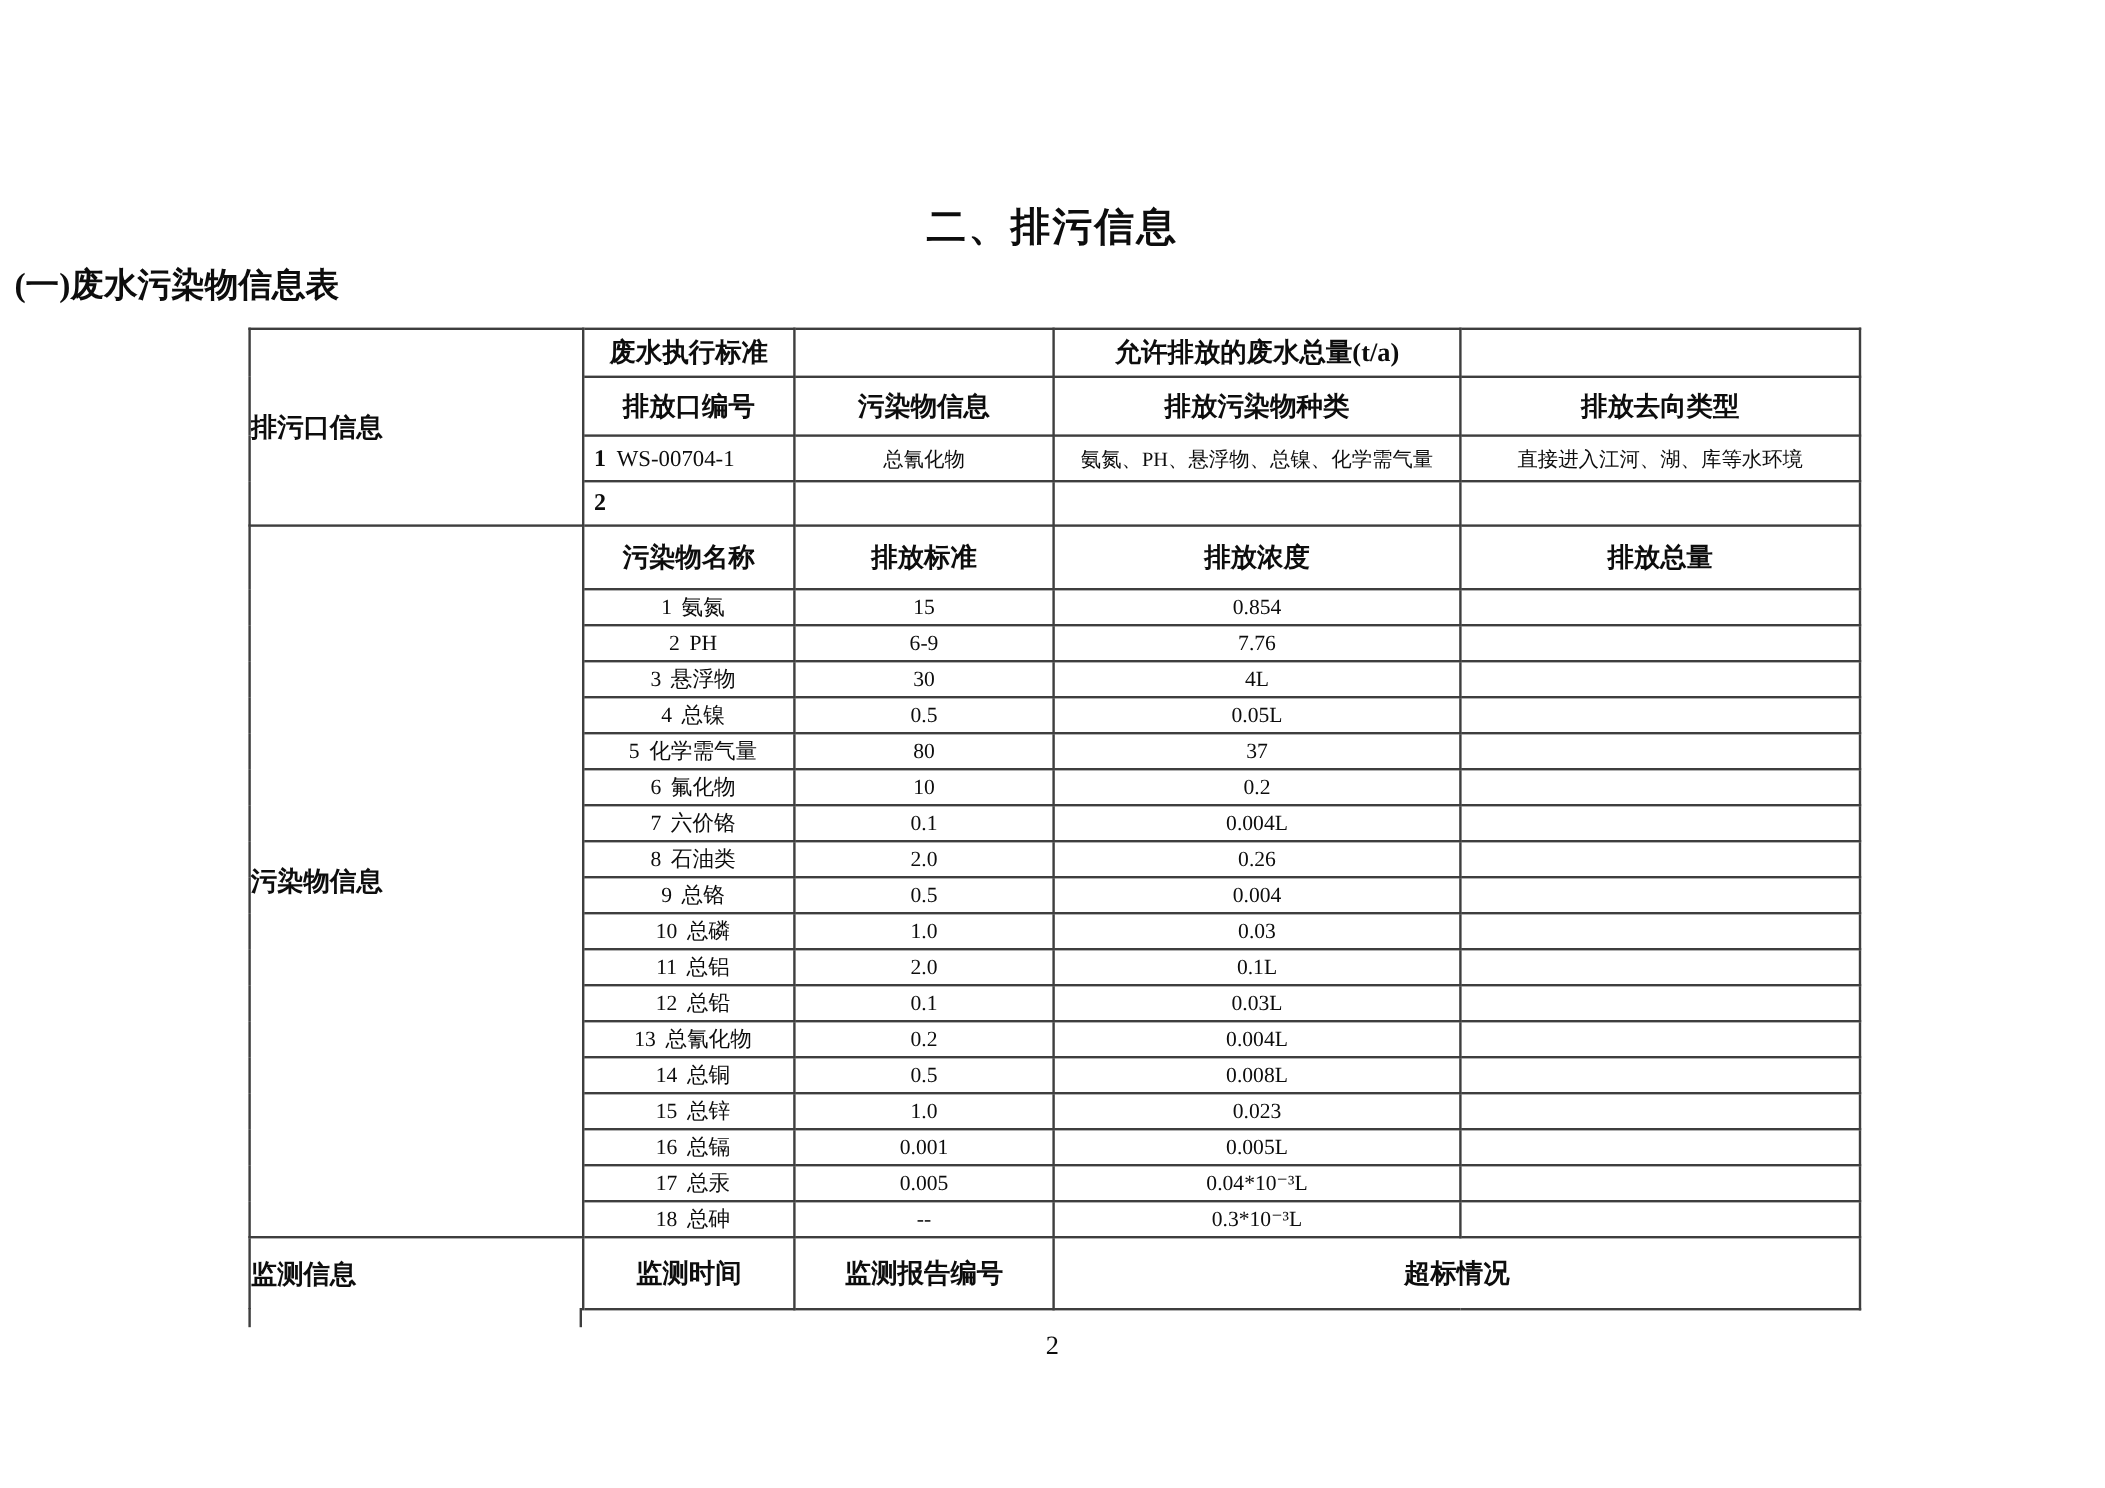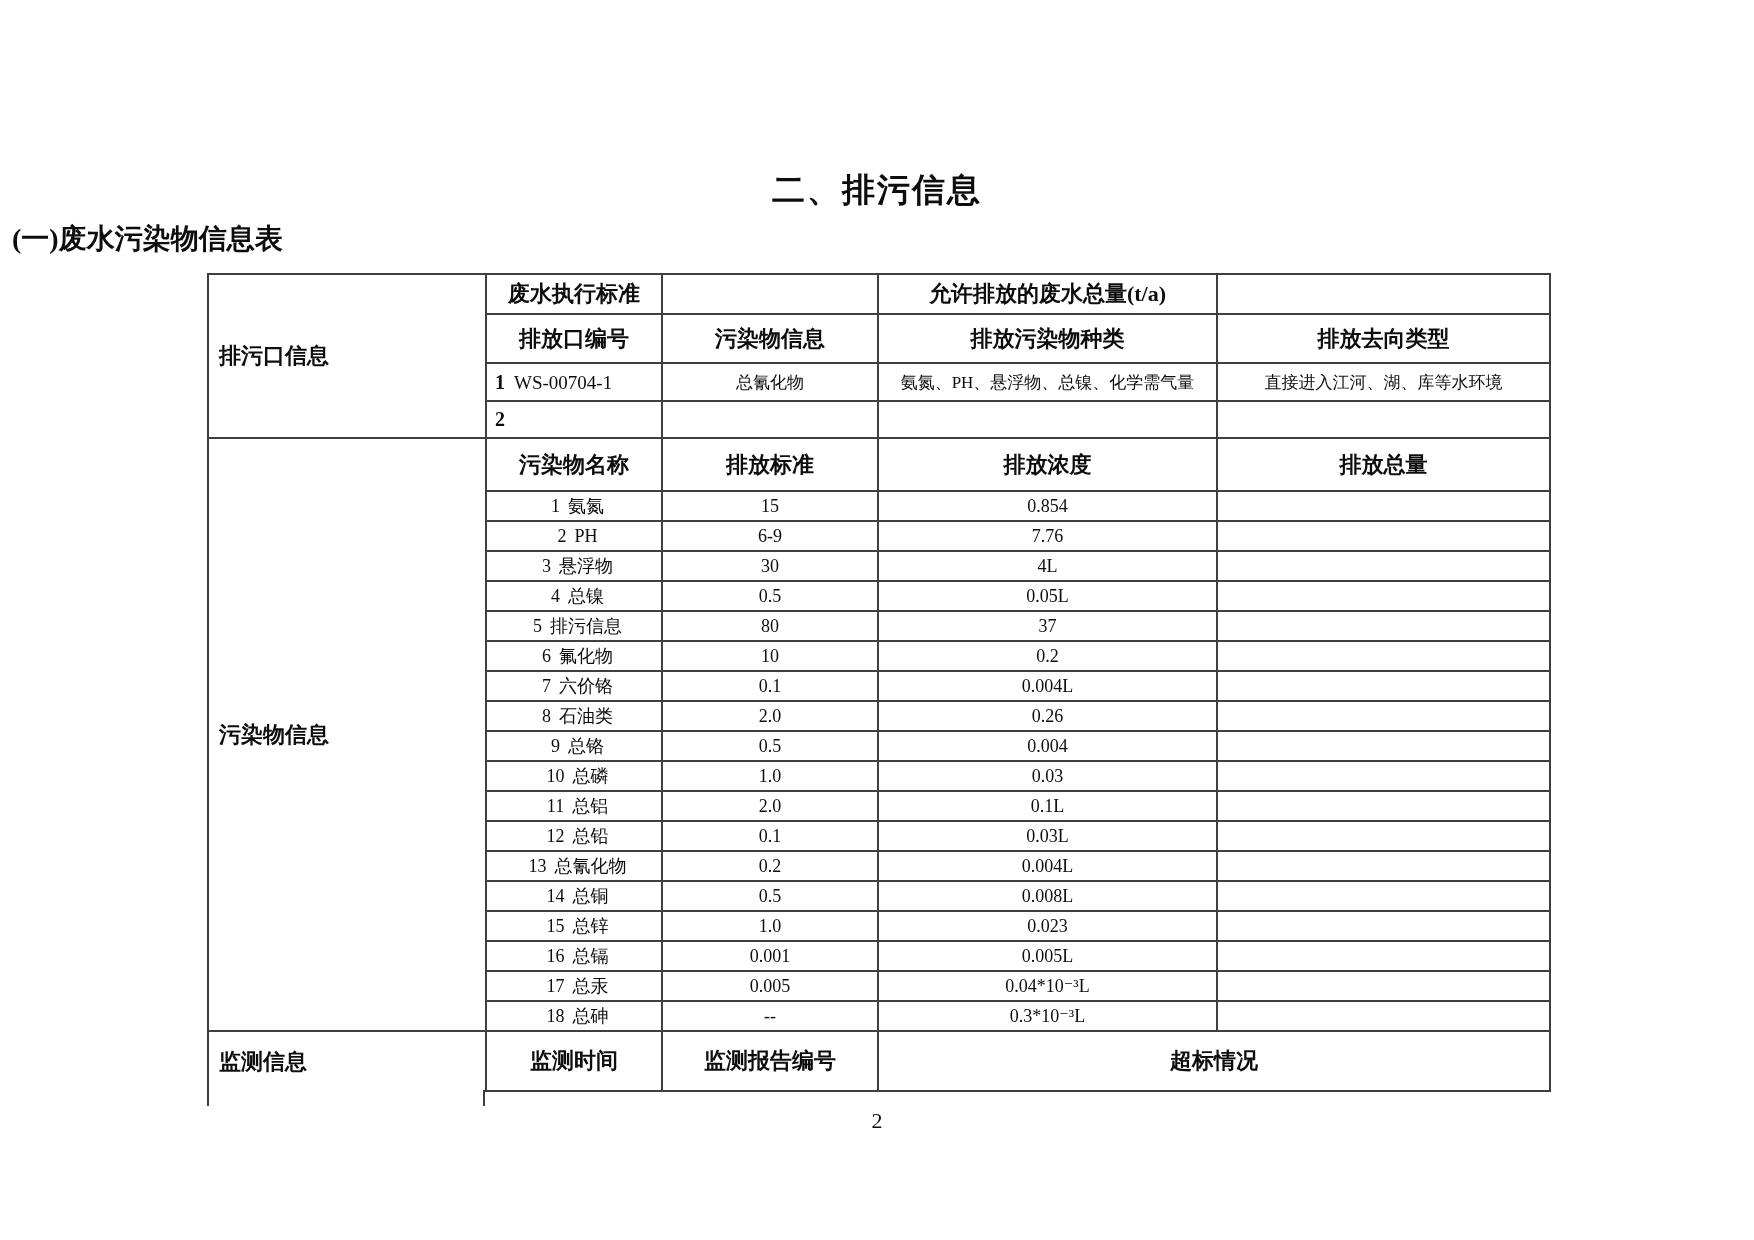--- a/index.html
+++ b/index.html
@@ -18,21 +18,21 @@
   table.main{
     position:absolute;left:207px;top:273px;width:1342px;
     border-collapse:collapse;table-layout:fixed;
   }
   td,th{
     border:2px solid #3e3e3e;padding:0 4px;vertical-align:middle;
     overflow:hidden;white-space:nowrap;
   }
   th{font-size:22px;font-weight:bold;text-align:center;}
   .sec{
-    font-size:22px;font-weight:bold;text-align:left;padding-left:10px;
+    font-size:22px;font-weight:bold;text-align:left;padding-left:0;
   }
   .r1{height:40px}.r2{height:49px}.r3{height:38px}.r4{height:37px}
   .r5{height:53px}.prow{height:30px}.rmon{height:60px}
   .cell-left{text-align:left;padding-left:8px;font-size:19px;}
   .cell-center{text-align:center;font-size:18px;}
   .cell-small{text-align:center;font-size:17px;}
   .num{font-weight:bold;font-size:20px;margin-right:9px;}
   .name-cell{text-align:center;padding-left:11px;font-size:18px;}
   .name-cell .pnum{margin-right:8px;font-size:18px;}
   .val{text-align:center;font-size:18px;}
@@ -131,21 +131,21 @@
       <td class="name-cell">
         <span class="pnum">4</span><span>总镍</span>
       </td>
       <td class="val">0.5</td>
       <td class="val">0.05L</td>
       <td class="val"></td>
     </tr>
 
     <tr class="prow">
       <td class="name-cell">
-        <span class="pnum">5</span><span>排污信息</span>
+        <span class="pnum">5</span><span>化学需气量</span>
       </td>
       <td class="val">80</td>
       <td class="val">37</td>
       <td class="val"></td>
     </tr>
 
     <tr class="prow">
       <td class="name-cell">
         <span class="pnum">6</span><span>氟化物</span>
       </td>

